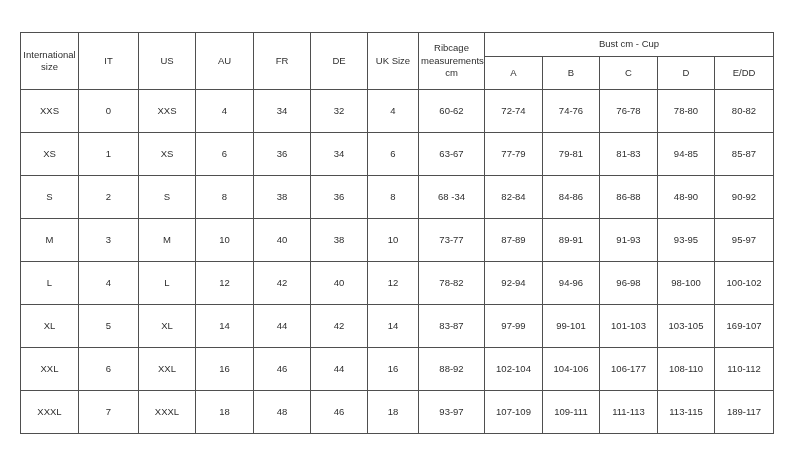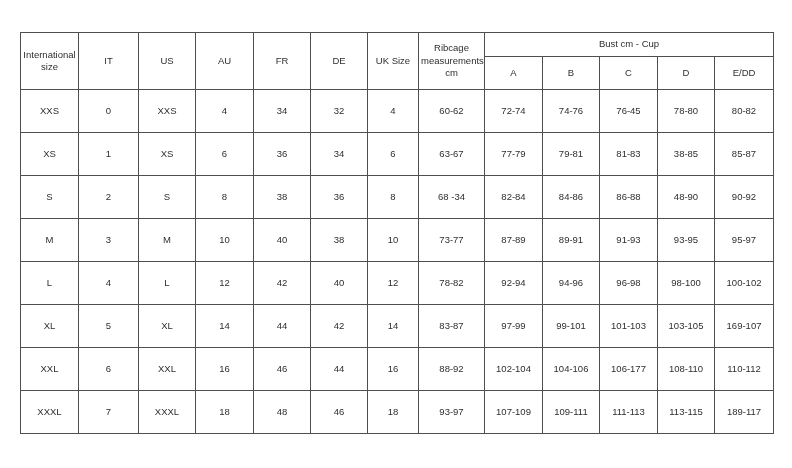--- a/index.html
+++ b/index.html
@@ -81,37 +81,37 @@
           <td>XXS</td>
           <td>0</td>
           <td>XXS</td>
           <td>4</td>
           <td>34</td>
           <td>32</td>
           <td>4</td>
           <td>60-62</td>
           <td>72-74</td>
           <td>74-76</td>
-          <td>76-45</td>
+          <td>76-78</td>
           <td>78-80</td>
           <td>80-82</td>
         </tr>
         <tr>
           <td>XS</td>
           <td>1</td>
           <td>XS</td>
           <td>6</td>
           <td>36</td>
           <td>34</td>
           <td>6</td>
           <td>63-67</td>
           <td>77-79</td>
           <td>79-81</td>
           <td>81-83</td>
-          <td>38-85</td>
+          <td>94-85</td>
           <td>85-87</td>
         </tr>
         <tr>
           <td>S</td>
           <td>2</td>
           <td>S</td>
           <td>8</td>
           <td>38</td>
           <td>36</td>
           <td>8</td>

